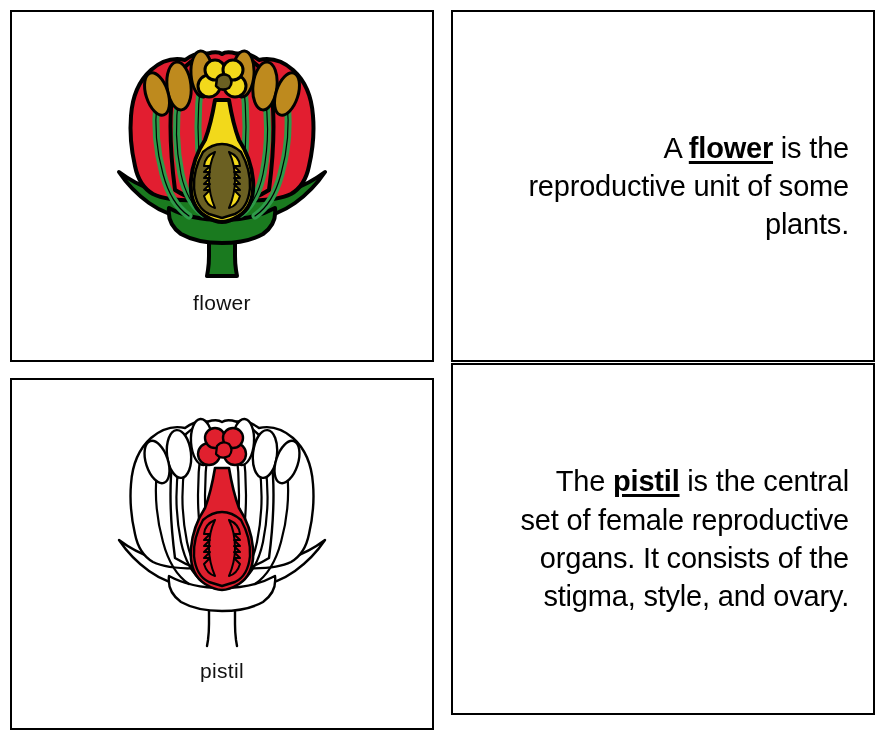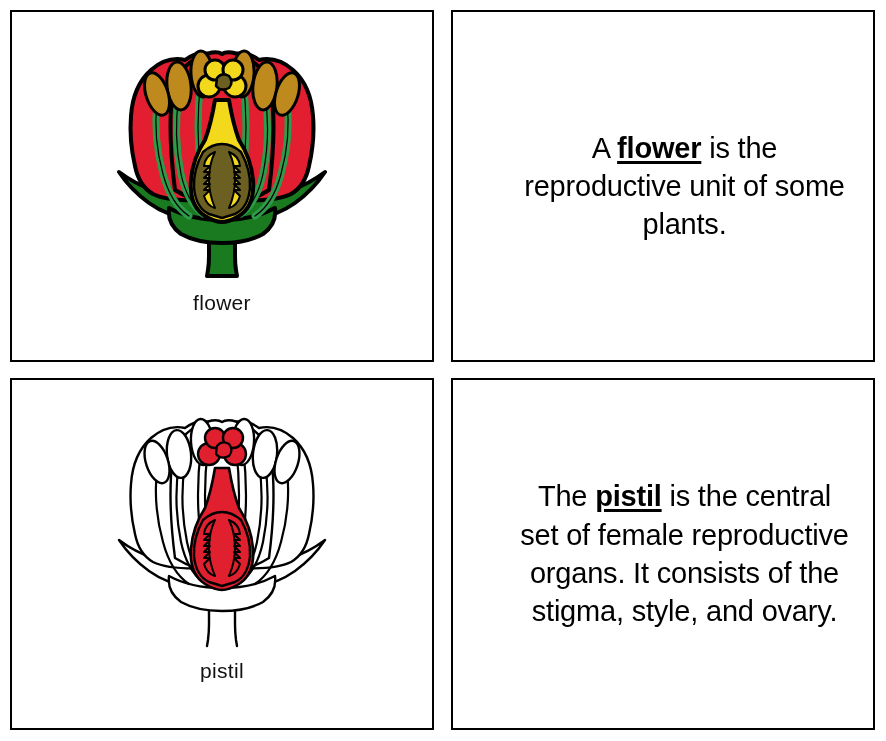--- a/index.html
+++ b/index.html
@@ -23,21 +23,21 @@
     position: absolute;
     background: #ffffff;
     border: 2px solid #000000;
     box-sizing: border-box;
     overflow: hidden;
   }
   
   .card-tl { left: 10px;  top: 10px;  width: 424px; height: 352px; }
   .card-tr { left: 451px; top: 10px;  width: 424px; height: 352px; }
   .card-bl { left: 10px;  top: 378px; width: 424px; height: 352px; }
-  .card-br { left: 451px; top: 378px; width: 424px; height: 352px; }
+  .card-br { left: 451px; top: 363px; width: 424px; height: 352px; }
 
   
   .pic-card-inner {
     width: 100%;
     height: 100%;
     display: flex;
     flex-direction: column;
     align-items: center;
     justify-content: flex-start;
   }
@@ -69,21 +69,21 @@
     justify-content: center;
     padding: 0 24px;
     box-sizing: border-box;
   }
   .definition {
     font-family: "Liberation Sans", sans-serif;
     font-size: 29px;
     font-weight: 400;
     line-height: 1.32;
     color: #000000;
-    text-align: center;
+    text-align: right;
     letter-spacing: -0.2px;
     margin-left: 43px;
   }
   .definition .term {
     font-weight: bold;
     text-decoration: underline;
     text-underline-offset: 3px;
     text-decoration-thickness: 3px;
   }
 </style>

